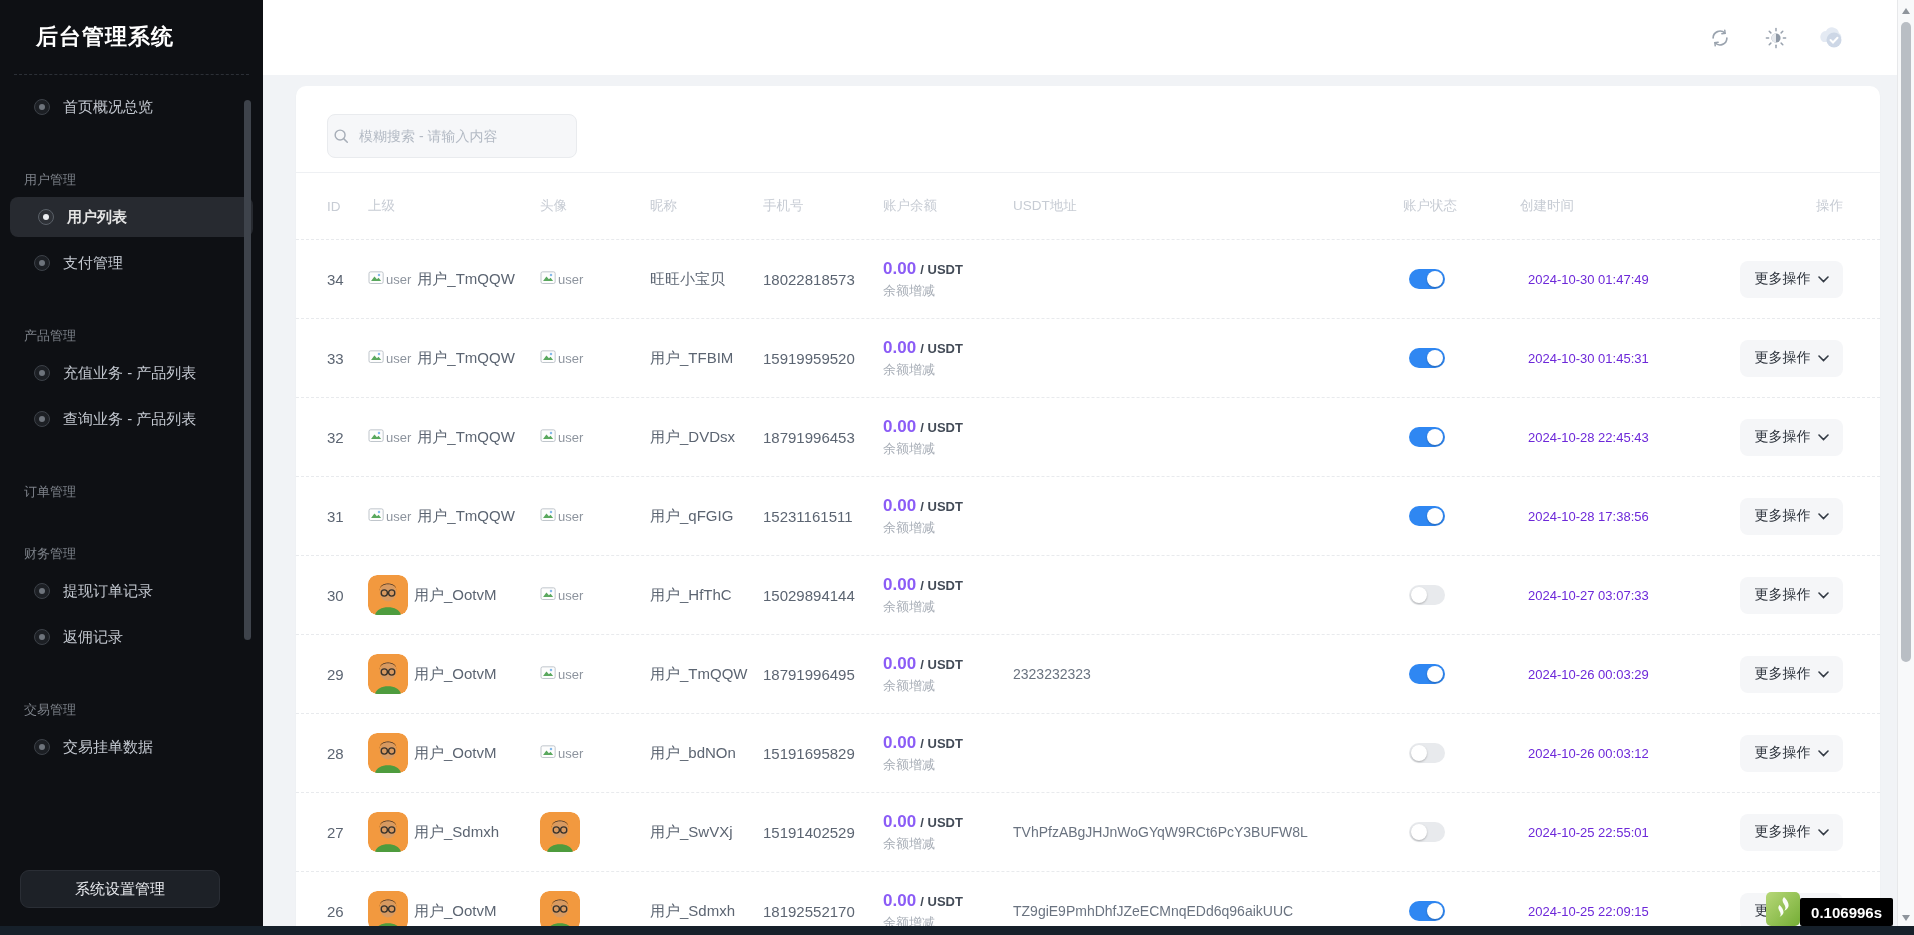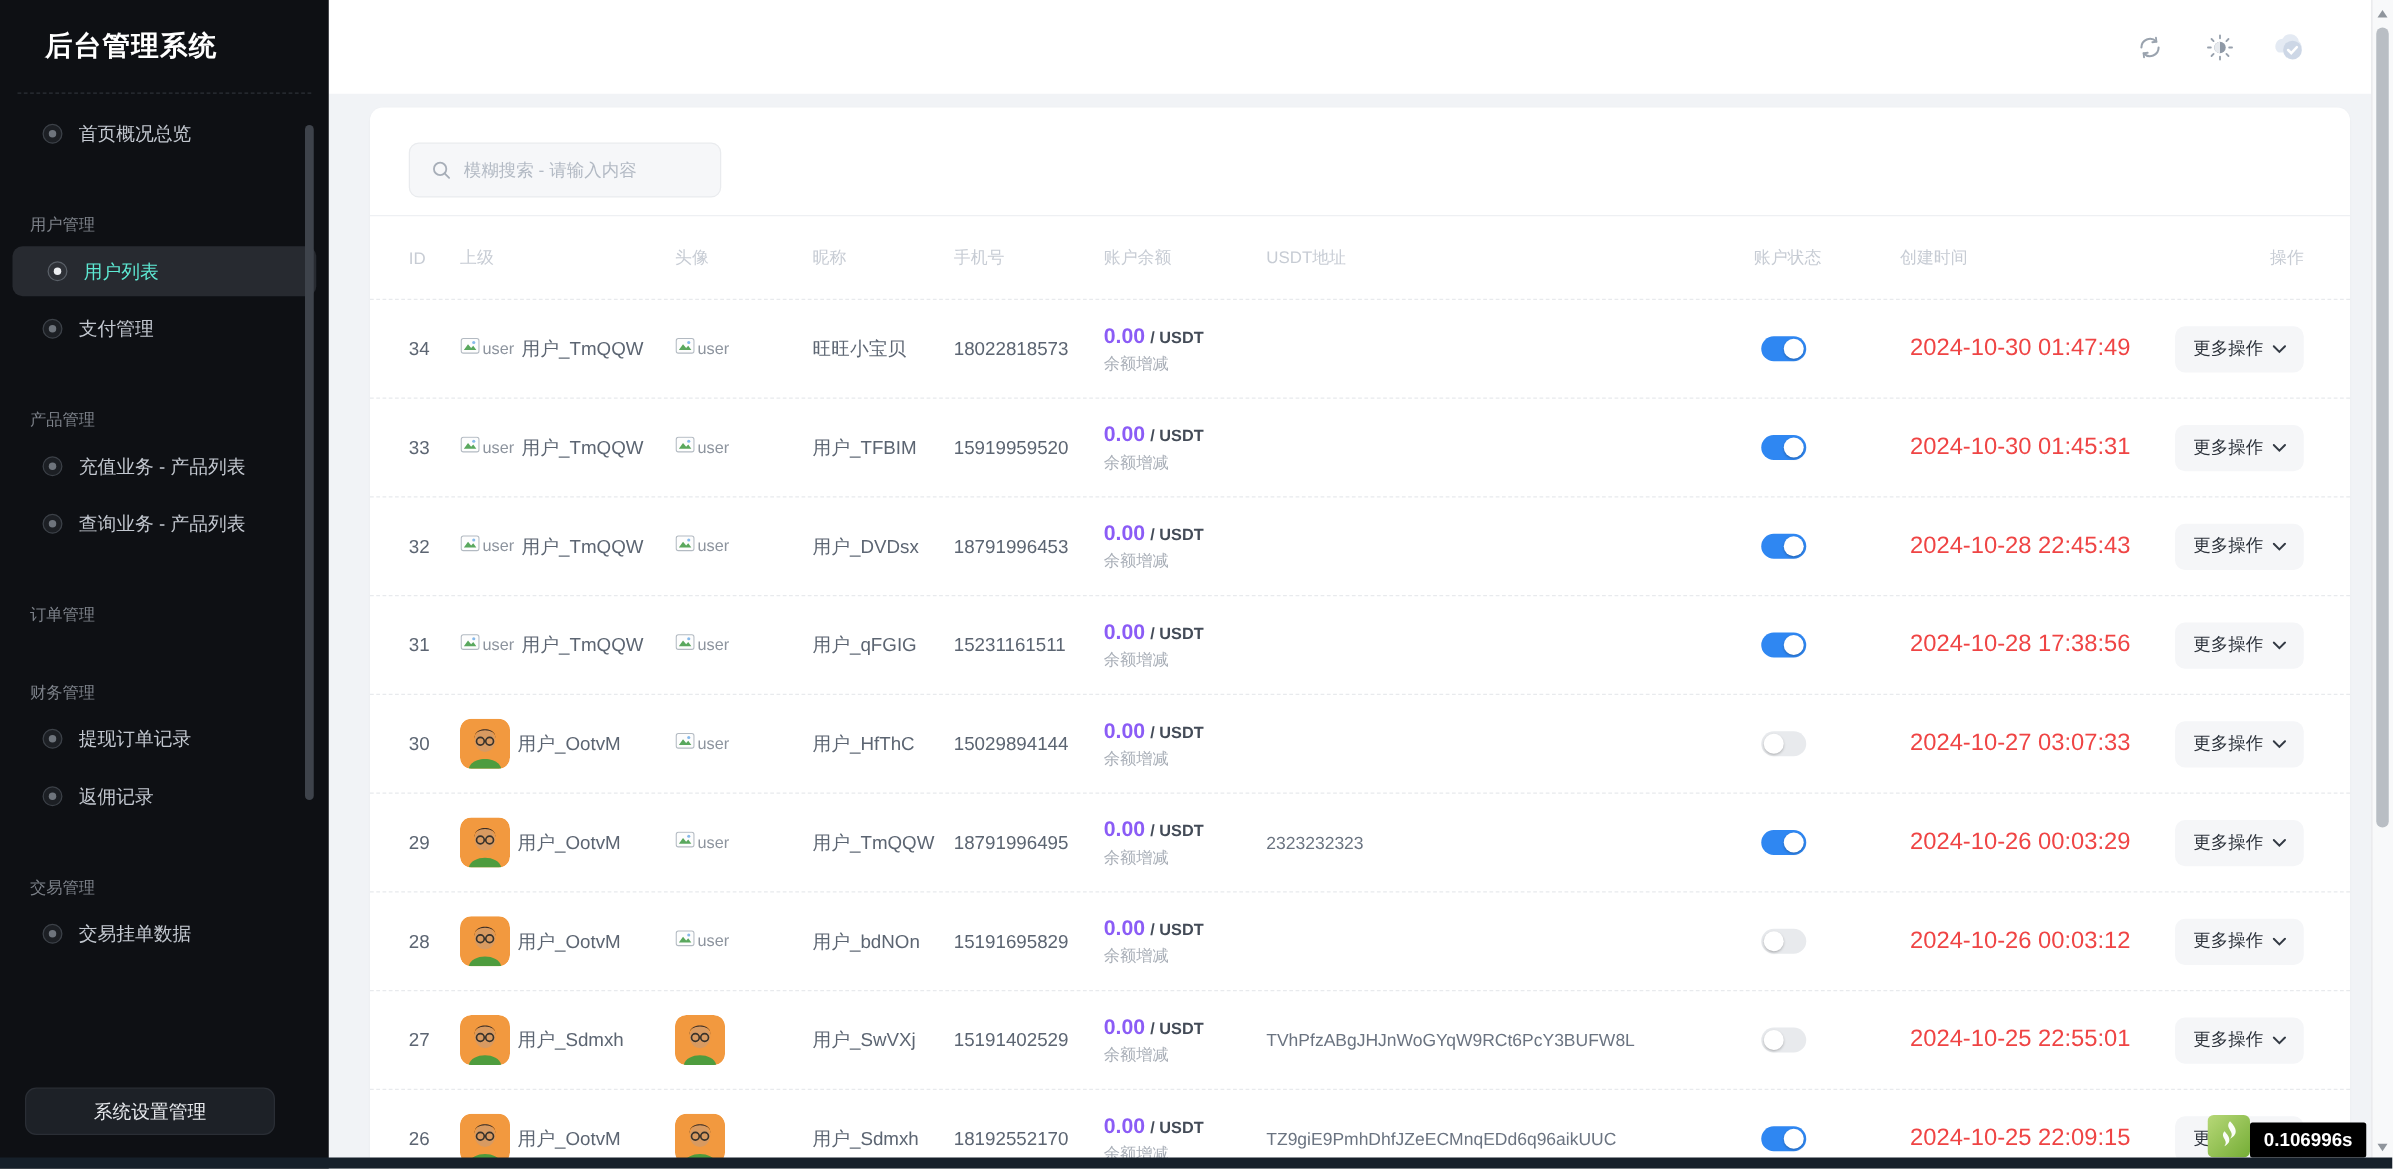--- a/index.html
+++ b/index.html
@@ -10,42 +10,42 @@
   }
   
   .sidebar { position:absolute; left:0; top:0; bottom:0; width:263px; background:#0e1014; z-index:5; }
   .side-title { color:#fff; font-size:22px; font-weight:bold; padding:22px 0 0 36px; letter-spacing:1px; }
   .side-divider { border-top:1px dashed #2c3037; margin:22px 14px 0 14px; }
   .nav { padding:0 10px; }
   .sec { color:#7d828a; font-size:13px; margin:44px 0 8px 14px; }
   .mi { display:flex; align-items:center; gap:13px; height:40px; margin-top:6px; padding-left:24px;
         border-radius:8px; cursor:pointer; color:#c3c8d0; font-size:15px; }
   .mi.first { margin-top:12px; }
-  .mi.active { background:#272a30; color:#5eead4; font-weight:normal;padding-left:28px; }
+  .mi.active { background:#272a30; color:#e5e5e5; font-weight:bold;padding-left:28px; }
   .mi-icon { width:16px; height:16px; border-radius:50%; background:#1c1f24; border:1px solid #3c4148;
              position:relative; flex:none; }
   .mi-icon::after { content:""; position:absolute; left:4px; top:4px; width:6px; height:6px;
              border-radius:50%; background:#6e747c; }
   .mi.active .mi-icon { border-color:#5a6068; background:#2e3137; }
   .mi.active .mi-icon::after { background:#eceef1; }
   .side-btn { position:absolute; left:20px; bottom:27px; width:200px; height:38px; border-radius:9px;
               background:#1d2127; border:1px solid #2a2e35; color:#e8eaee; font-size:15px;
               display:flex; align-items:center; justify-content:center; cursor:pointer; }
   .side-scrollthumb { position:absolute; right:12px; top:100px; width:7px; height:540px;
               border-radius:4px; background:#3e434b; }
   
   .topbar { position:absolute; left:263px; top:0; right:17px; height:75px; background:#fff;
             display:flex; align-items:center; justify-content:flex-end; gap:26px; padding-right:50px; }
   .tb-icon { width:30px; height:30px; display:flex; align-items:center; justify-content:center; cursor:pointer; }
   
   .card { position:absolute; left:296px; top:86px; width:1584px; height:880px; background:#fff;
           border-radius:10px; box-shadow:0 1px 2px rgba(20,30,50,.04); }
   .search-wrap { padding:28px 31px 14px 31px; border-bottom:1px solid #eef0f3; }
   .search-box { width:250px; height:44px; background:#f6f7f9; border:1px solid #e9ebee; border-radius:8px;
-                display:flex; align-items:center; padding:0 16px; gap:9px; }
+                display:flex; align-items:center; padding:0 4px; gap:9px; }
   .search-box input { border:none; outline:none; background:transparent; font-size:14px; color:#5c6572;
                 width:100%; font-family:inherit; }
   .search-box input::placeholder { color:#b3bac4; }
   
   .grid { display:grid; grid-template-columns:41px 172px 110px 113px 120px 130px 390px 117px 190px 1fr;
           padding:0 37px 0 31px; align-items:center; }
   .thead { height:67px; color:#c7ccd4; font-size:13.5px; border-bottom:1px dashed #e8eaed; }
   .thead .col9 { text-align:right; }
   .trow { height:79px; border-bottom:1px dashed #e8eaed; font-size:15px; }
   .c { min-width:0; }
@@ -59,21 +59,21 @@
   .bal-amt { font-size:17px; font-weight:bold; color:#8b5cf6; }
   .bal-suf { font-size:13px; font-weight:bold; color:#434b57; }
   .bal-link { font-size:13px; color:#a8aeb7; margin-top:3px; cursor:pointer; }
   .usdt { font-size:14px; color:#6a7380; white-space:nowrap; overflow:hidden; }
   .switch { width:36px; height:20px; border-radius:10px; background:#e8eaed; position:relative;
             cursor:pointer; margin-left:6px; transition:background .2s; }
   .switch .knob { position:absolute; top:2px; left:2px; width:16px; height:16px; border-radius:50%;
             background:#fff; box-shadow:0 1px 2px rgba(0,0,0,.25); }
   .switch.on { background:#2f87f2; }
   .switch.on .knob { left:18px; }
-  .created { font-size:19px; color:#ef4444; padding-left:8px; white-space:nowrap; }
+  .created { font-size:13px; color:#6d28d9; padding-left:8px; white-space:nowrap; }
   .c-status { padding-left:0; }
   .c-act { display:flex; justify-content:flex-end; }
   .more-btn { width:103px; height:37px; background:#f5f6f8; border:none; border-radius:8px;
               font-size:14px; color:#2b313a; font-family:inherit; cursor:pointer;
               display:flex; align-items:center; justify-content:center; gap:7px; }
   
   .scrollbar { position:absolute; right:0; top:0; bottom:0; width:17px; background:#f8f9fa;
                border-left:1px solid #e7e8ea; z-index:20; }
   .sb-up { position:absolute; top:8px; left:4px; width:0; height:0;
            border-left:4px solid transparent; border-right:4px solid transparent;

